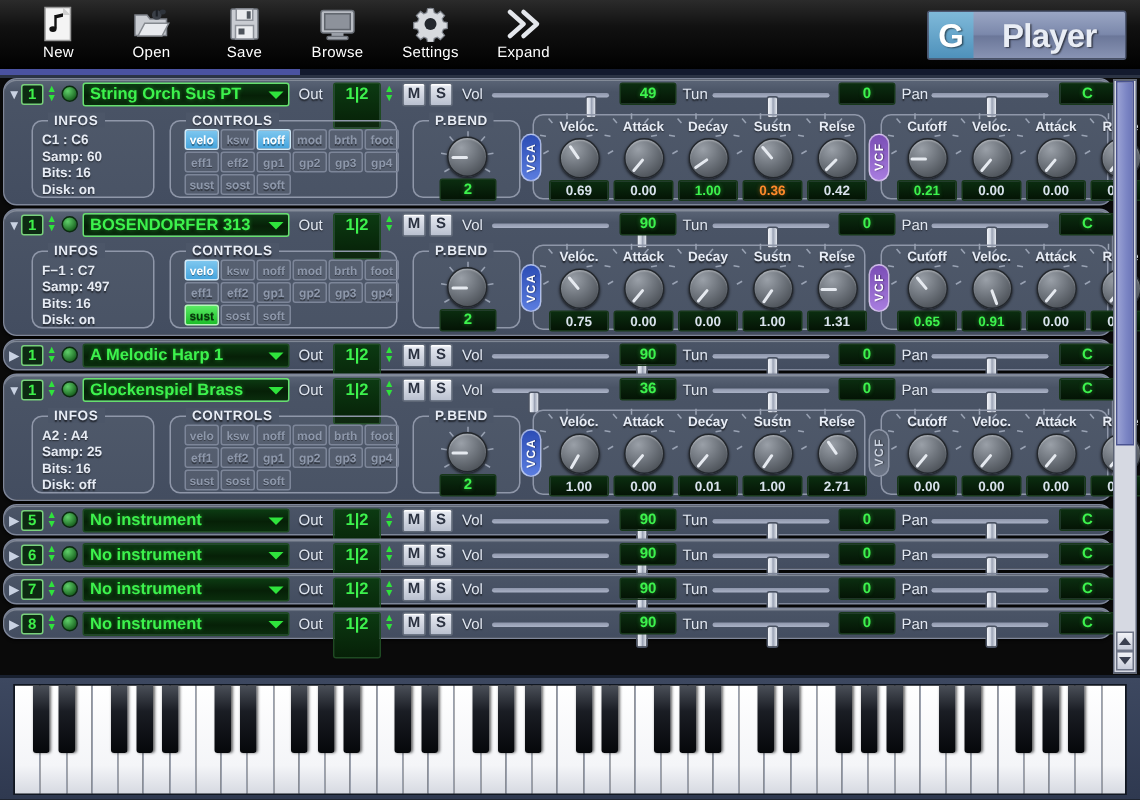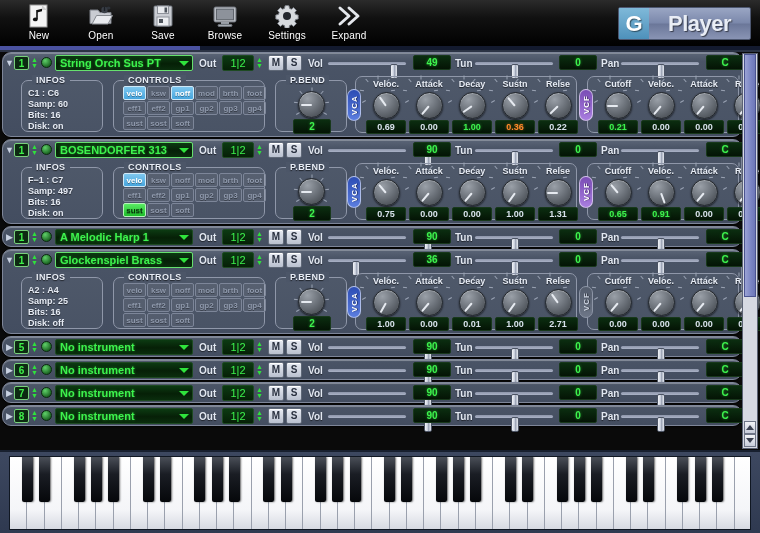--- a/index.html
+++ b/index.html
@@ -98,28 +98,28 @@
     color:#3df24d; font-size:11px; font-weight:bold;
     line-height:15px; padding-left:4px; overflow:hidden; white-space:nowrap;
     font-family:"Liberation Sans",sans-serif; text-shadow:0 0 3px rgba(60,240,70,.45);
   }
   .instr.sel { border:1px solid #66e06e; }
   .instr-caret {
     position:absolute; left:176px; top:8px; width:0;height:0;
     border-left:5px solid transparent; border-right:5px solid transparent;
     border-top:5px solid #2fe33c;
   }
-  .lbl { position:absolute; color:#e2e8f2; font-size:10px; font-weight:bold;
+  .lbl { position:absolute; color:#e2e8f2; font-size:10px; font-weight:normal;
          text-shadow:0 1px 1px rgba(0,0,0,.6); }
   .lbl-out { left:196px; top:5px; }
   .outbox {
-    position:absolute; left:219px; top:2px; width:32px; height:16px;
+    position:absolute; left:219px; top:2px; width:32px; height:31px;
     background:linear-gradient(180deg,#0c3a12,#062007);
     border:1px solid #1e4a22; border-radius:2px;
-    color:#3df24d; font-size:11px; font-weight:normal; text-align:center; line-height:15px;
+    color:#3df24d; font-size:11px; font-weight:bold; text-align:center; line-height:15px;
   }
   .spin.s2 { left:252px; top:2px; height:16px; }
   .ms {
     position:absolute; top:2px; width:16px; height:16px;
     background:linear-gradient(180deg,#e9ecf3,#b9c0cf);
     border:1px solid #5f6877; border-radius:2px;
     color:#2a3140; font-size:10px; font-weight:bold; text-align:center; line-height:14px;
     box-shadow:inset 0 1px 0 #fff;
   }
   .ms.m { left:265px; }
@@ -516,21 +516,21 @@
                     <div class="tick" style="left:6.2px;top:5.2px;transform:rotate(-130deg)"></div>
                     <div class="tick" style="left:16.5px;top:1.5px;transform:rotate(-90deg)"></div>
                     <div class="tick" style="left:26.8px;top:5.2px;transform:rotate(-50deg)"></div>
                     <div class="tick" style="left:32.3px;top:14.7px;transform:rotate(-10deg)"></div>
                     <div class="tick" style="left:30.4px;top:25.5px;transform:rotate(30deg)"></div>
                   </div>
                   <div class="knob">
                     <div class="ind" style="transform:translateY(-100%) rotate(-135deg)"></div>
                   </div>
                 </div>
-                <div class="kv dim">0.22</div>
+                <div class="kv dim">0.42</div>
               </div>
             </div>
             <div class="grp vcfblock">
               <div class="sidetag vcf">VCF</div>
               <div class="col" style="left:8px">
                 <span class="cl">Cutoff</span>
                 <div class="kw">
                   <div class="ticks">
                     <div class="tick" style="left:2.6px;top:25.5px;transform:rotate(-210deg)"></div>
                     <div class="tick" style="left:0.7px;top:14.7px;transform:rotate(-170deg)"></div>

